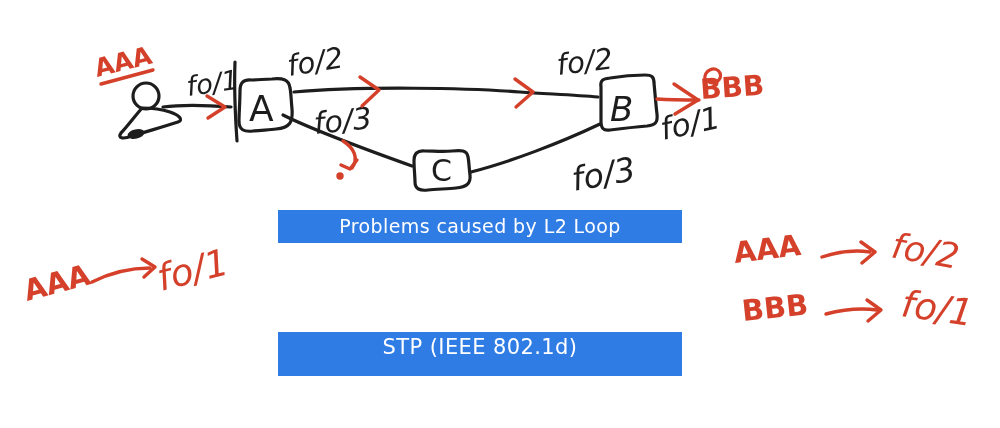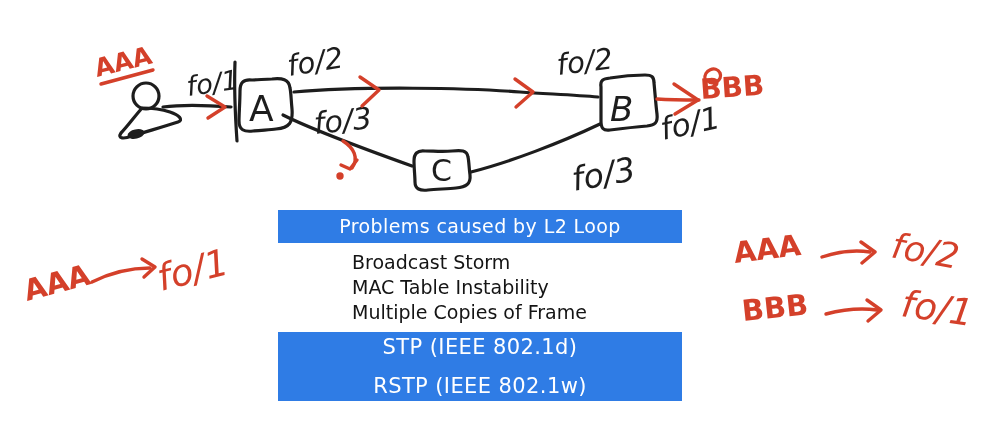--- a/index.html
+++ b/index.html
@@ -91,21 +91,15 @@
 
     <text transform="translate(735,263) rotate(-7)" font-size="29" class="red-label">AAA</text>
     <text transform="translate(890,257) rotate(10)" font-size="35" class="red-port">fo/2</text>
     <text transform="translate(743,321) rotate(-6)" font-size="29" class="red-label">BBB</text>
     <text transform="translate(900,316) rotate(8)" font-size="37" class="red-port">fo/1</text>
   </svg>
 
   
   <div class="panel-banner banner-title">Problems caused by L2 Loop</div>
 
-  <div class="problem-list">
-    <div>Broadcast Storm</div>
-    <div>MAC Table Instability</div>
-    <div>Multiple Copies of Frame</div>
-  </div>
 
   <div class="panel-banner banner-stp">STP (IEEE 802.1d)</div>
-  <div class="panel-banner banner-rstp">RSTP (IEEE 802.1w)</div>
 </div>
 
 </body></html>

